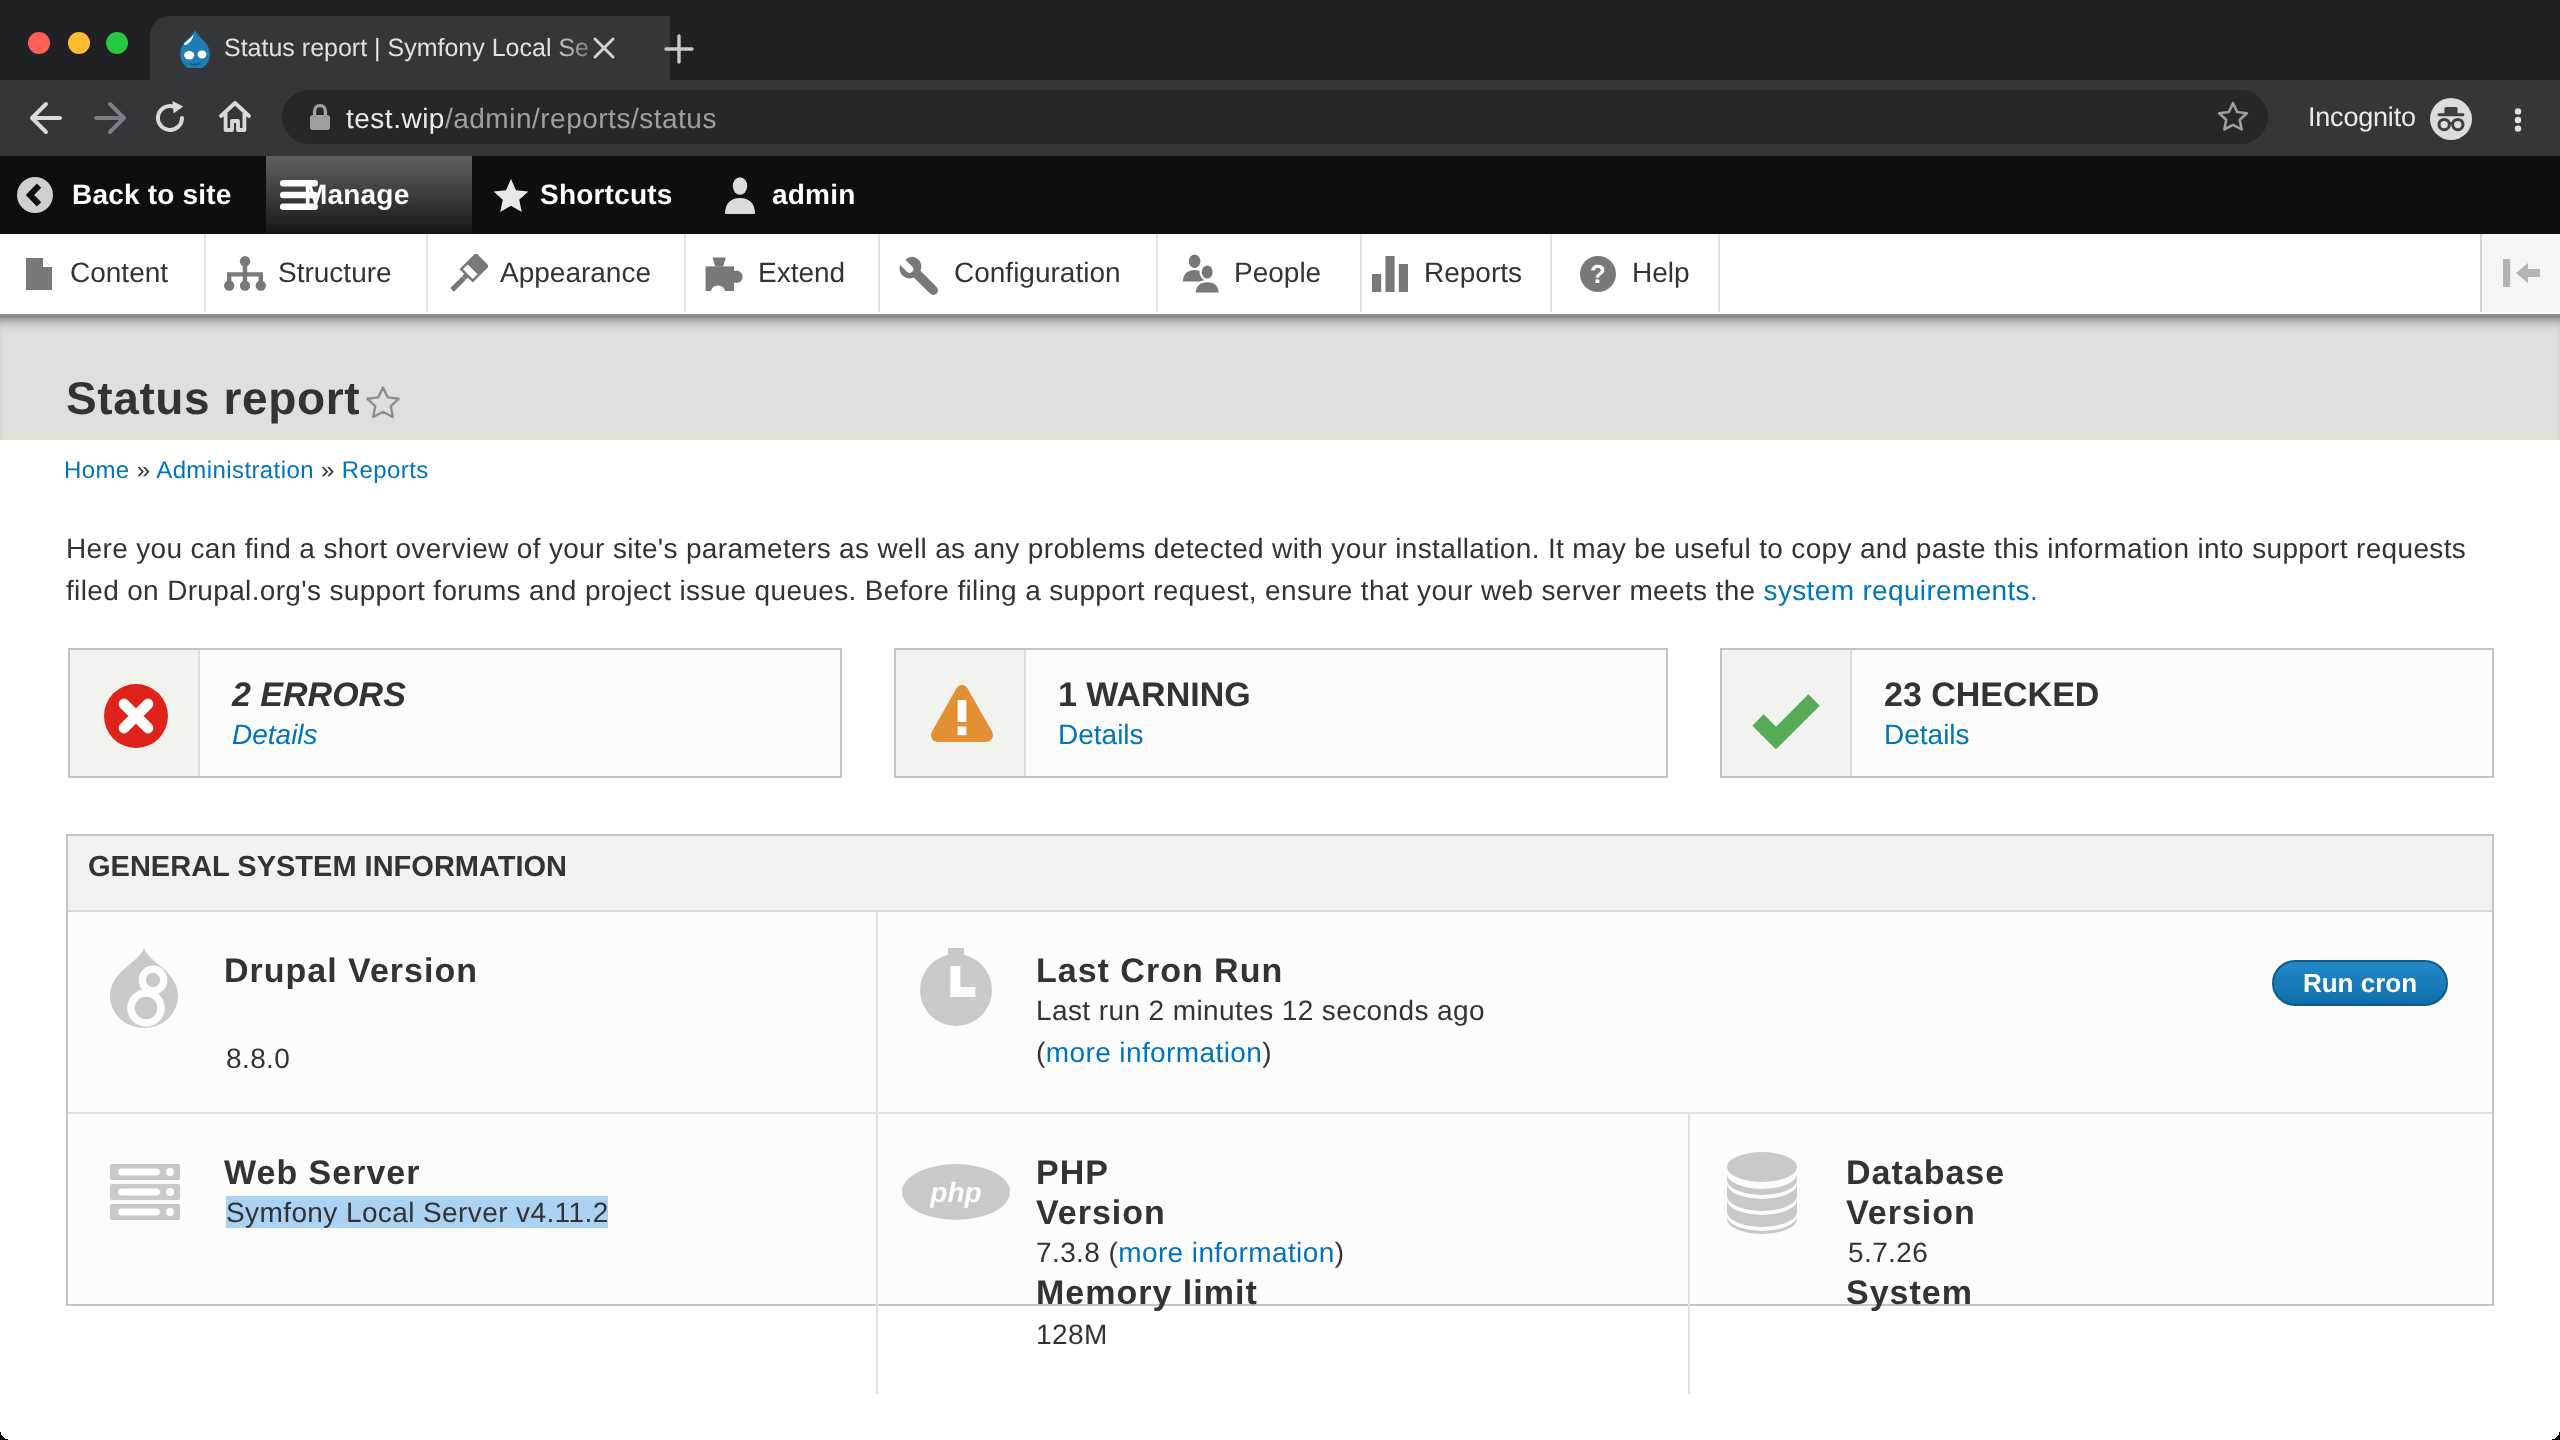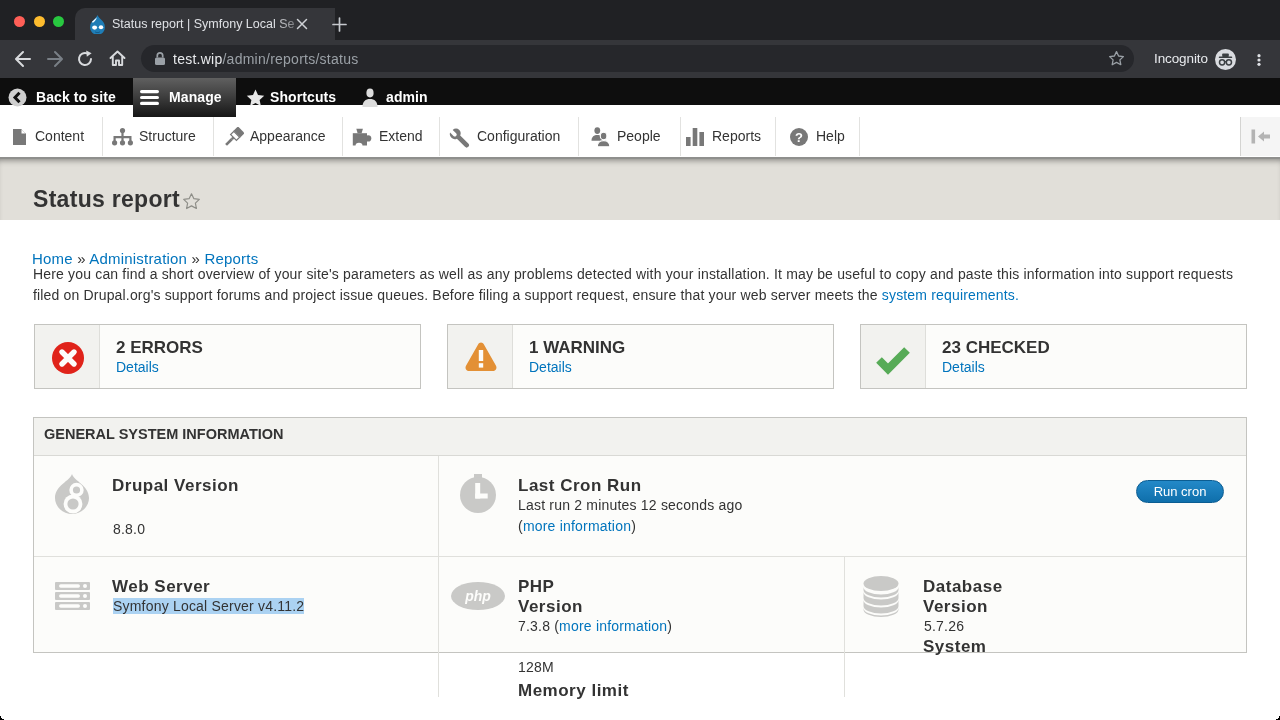--- a/index.html
+++ b/index.html
@@ -17,53 +17,53 @@
 
 
 #toolbar { position:absolute; left:0; top:40px; width:1280px; height:48px; background:#35363a; }
 #omnibox { position:absolute; left:141px; top:5px; width:993px; height:27px; border-radius:14px; background:#26272b; }
 #urltext { position:absolute; left:32px; top:6px; font-size:14px; color:#e8eaed; white-space:nowrap; letter-spacing:0.25px; }
 #urltext .dim { color:#9aa0a6; }
 #incog-label { position:absolute; left:1154px; top:11px; font-size:13.5px; color:#e8eaed; letter-spacing:-0.1px; }
 #incog-badge { position:absolute; left:1215px; top:9px; width:21px; height:21px; background:#dadce0; border-radius:50%; }
 
 
-#drupalbar { position:absolute; left:0; top:78px; width:1280px; height:27px; background:#0e0e0e; }
+#drupalbar { position:absolute; left:0; top:78px; width:1280px; height:39px; background:#0e0e0e; }
 #drupalbar .item { position:absolute; top:0; height:39px; color:#fff; font-weight:bold; font-size:14px; letter-spacing:0.1px; }
 #manage-bg { position:absolute; left:133px; top:0; width:103px; height:39px; background:linear-gradient(180deg,#606060 0%,#3c3c3c 50%,#161616 100%); }
 
 
 #menubar { position:absolute; left:0; top:117px; width:1280px; height:40px; background:#fff; }
 #menubar .sep { position:absolute; top:0; width:1px; height:39px; background:#e2e2e0; }
 #menubar .mi { position:absolute; top:0; height:39px; line-height:39px; font-size:14px; color:#333; }
 #collapse { position:absolute; left:1240px; top:0; width:40px; height:39px; background:#f5f5f5; border-left:1px solid #d4d4d2; }
 
 
 #band { position:absolute; left:0; top:157px; width:1280px; height:63px; background:#e1dfd9; border-top:2px solid #8f8f8d; box-shadow:inset 0 5px 6px -4px rgba(0,0,0,0.45); }
 #band h1 { position:absolute; left:33px; top:27px; font-size:23px; font-weight:bold; color:#333; letter-spacing:0.3px; }
 
 
-#crumbs { position:absolute; left:32px; top:250px; letter-spacing:0.2px; font-size:15px; color:#333; }
+#crumbs { position:absolute; left:32px; top:228px; letter-spacing:0.2px; font-size:12px; color:#333; }
 a { color:#0074bd; text-decoration:none; }
 #para { position:absolute; left:33px; top:264px; width:1240px; font-size:14px; line-height:20.6px; color:#333; letter-spacing:0.17px; white-space:nowrap; }
 
 
 .card { position:absolute; top:324px; height:65px; background:#fcfcfa; border:1px solid #c4c4c0; }
 .card .ic { position:absolute; left:0; top:0; width:65px; height:63px; background:#f2f2ef; border-right:1px solid #dededa; }
 .card .ct { position:absolute; left:81px; top:13px; font-size:17px; font-weight:bold; color:#333; }
 .card .dl { position:absolute; left:81px; top:34px; font-size:14px; }
 
 
 #box { position:absolute; left:33px; top:417px; width:1214px; height:236px; background:#fcfcfa; border:1px solid #c4c4c0; }
 #boxhead { position:absolute; left:0; top:0; width:1212px; height:38px; background:#f2f2ef; border-bottom:1px solid #d9d9d5; }
 #boxhead span { position:absolute; left:10px; top:8px; font-size:14.5px; font-weight:bold; color:#333; }
 .cell-title { font-size:17px; font-weight:bold; color:#333; letter-spacing:0.5px; }
 .cell-text { font-size:14px; color:#333; letter-spacing:0.2px; }
 .vline { position:absolute; background:#e0e0dc; width:1px; }
-#runcron { position:absolute; left:1102px; top:62px; width:88px; height:23px; border-radius:12px; background:linear-gradient(180deg,#2389c8 0%,#0f6fab 100%); border:1px solid #0b5d92; color:#fff; font-size:13px; font-weight:normal; text-align:center; line-height:21px; }
+#runcron { position:absolute; left:1102px; top:62px; width:88px; height:23px; border-radius:12px; background:linear-gradient(180deg,#2389c8 0%,#0f6fab 100%); border:1px solid #0b5d92; color:#fff; font-size:13px; font-weight:bold; text-align:center; line-height:21px; }
 .hl { background:#abd2f2; }
 </style>
 </head>
 <body>
 <div id="frame">
 
   <div id="tabbar">
     <div class="tl" style="left:14px; background:#ff5f57;"></div>
     <div class="tl" style="left:34px; background:#febc2e;"></div>
     <div class="tl" style="left:53px; background:#28c840;"></div>
@@ -132,21 +132,21 @@
     <svg class="abs" style="left:8px; top:10px;" width="19" height="19" viewBox="0 0 19 19">
       <circle cx="9.5" cy="9.5" r="9" fill="#cfcfcf"></circle>
       <path d="M11.5 4.8 L7 9.5 L11.5 14.2" stroke="#0e0e0e" stroke-width="3" fill="none"></path>
     </svg>
     <div class="item" style="left:36px; top:11px;">Back to site</div>
     <svg class="abs" style="left:140px; top:12px;" width="19" height="15" viewBox="0 0 19 15">
       <rect x="0" y="0" width="19" height="3.2" rx="1.6" fill="#fff"></rect>
       <rect x="0" y="5.9" width="19" height="3.2" rx="1.6" fill="#fff"></rect>
       <rect x="0" y="11.8" width="19" height="3.2" rx="1.6" fill="#fff"></rect>
     </svg>
-    <div class="item" style="left:169px; top:11px;">Manage</div>
+    <div class="item" style="left:152px; top:11px;">Manage</div>
     <svg class="abs" style="left:246px; top:11px;" width="19" height="18" viewBox="0 0 19 18">
       <path d="M9.5 0.5 L12 6.1 L18.2 6.8 L13.6 10.9 L14.9 17 L9.5 13.9 L4.1 17 L5.4 10.9 L0.8 6.8 L7 6.1 Z" fill="#e8e8e8"></path>
     </svg>
     <div class="item" style="left:270px; top:11px;">Shortcuts</div>
     <svg class="abs" style="left:361px; top:10px;" width="18" height="19" viewBox="0 0 18 19">
       <ellipse cx="9" cy="5" rx="3.6" ry="4.4" fill="#dcdcdc"></ellipse>
       <path d="M1.5 19 C1.5 13.5 4.5 11 9 11 C13.5 11 16.5 13.5 16.5 19 Z" fill="#dcdcdc"></path>
     </svg>
     <div class="item" style="left:386px; top:11px;">admin</div>
   </div>
@@ -233,21 +233,21 @@
         <rect x="0.5" y="0.5" width="3.6" height="14" fill="#b4b4b4"></rect>
         <path d="M7 7.5 L13 2.5 V5.5 H19 V9.5 H13 V12.5 Z" fill="#b4b4b4"></path>
       </svg>
     </div>
   </div>
 
   <div id="crumbs"><a href="#">Home</a> <span style="color:#333;">»</span> <a href="#">Administration</a> <span style="color:#333;">»</span> <a href="#">Reports</a></div>
 
   <div id="para">Here you can find a short overview of your site's parameters as well as any problems detected with your installation. It may be useful to copy and paste this information into support requests<br>filed on Drupal.org's support forums and project issue queues. Before filing a support request, ensure that your web server meets the <a href="#">system requirements.</a></div>
 
-  <div class="card" style="left:34px; width:387px;">
+  <div class="card" style="left:34px; width:387px;font-style:italic;">
     <div class="ic"></div>
     <svg class="abs" style="left:17px; top:17px;" width="32" height="32" viewBox="0 0 32 32">
       <circle cx="16" cy="16" r="16" fill="#e0231a"></circle>
       <path d="M10 10 L22 22 M22 10 L10 22" stroke="#fdfdfb" stroke-width="5.4" stroke-linecap="round"></path>
     </svg>
     <div class="ct">2 ERRORS</div>
     <a class="dl" href="#">Details</a>
   </div>
   <div class="card" style="left:447px; width:387px;">
     <div class="ic"></div>
@@ -312,21 +312,21 @@
     <div class="cell-title" style="position:absolute; left:78px; top:159px;">Web Server</div>
     <div class="cell-text" style="position:absolute; left:79px; top:180px; line-height:16px;"><span class="hl">Symfony Local Server v4.11.2</span></div>
 
     <svg class="abs" style="left:417px; top:164px;" width="54" height="28" viewBox="0 0 54 28">
       <ellipse cx="27" cy="14" rx="27" ry="14" fill="#c9c9c7"></ellipse>
       <text x="27" y="19" text-anchor="middle" font-family="Liberation Sans" font-size="14" font-style="italic" font-weight="bold" fill="#fdfdfb">php</text>
     </svg>
     <div class="cell-title" style="position:absolute; left:484px; top:159px;">PHP</div>
     <div class="cell-title" style="position:absolute; left:484px; top:179px;">Version</div>
     <div class="cell-text" style="position:absolute; left:484px; top:200px;">7.3.8 (<a href="#">more information</a>)</div>
-    <div class="cell-title" style="position:absolute; left:484px; top:219px;margin-top:44px;">Memory limit</div>
+    <div class="cell-title" style="position:absolute; left:484px; top:219px;">Memory limit</div>
     <div class="cell-text" style="position:absolute; left:484px; top:241px;">128M</div>
 
     <svg class="abs" style="left:829px; top:158px;" width="36" height="41" viewBox="0 0 36 41">
       <ellipse cx="18" cy="7.5" rx="17.5" ry="7.5" fill="#c9c9c7"></ellipse>
       <path d="M0.5 11 A17.5 7.5 0 0 0 35.5 11 L35.5 14 A17.5 7.5 0 0 1 0.5 14 Z" fill="#c9c9c7"></path>
       <path d="M0.5 16 A17.5 7.5 0 0 0 35.5 16 L35.5 22 A17.5 7.5 0 0 1 0.5 22 Z" fill="#c9c9c7"></path>
       <path d="M0.5 24 A17.5 7.5 0 0 0 35.5 24 L35.5 30 A17.5 7.5 0 0 1 0.5 30 Z" fill="#c9c9c7"></path>
       <path d="M0.5 32 A17.5 7.5 0 0 0 35.5 32 L35.5 33.5 A17.5 7.5 0 0 1 0.5 33.5 Z" fill="#c9c9c7"></path>
     </svg>
     <div class="cell-title" style="position:absolute; left:889px; top:159px;">Database</div>

